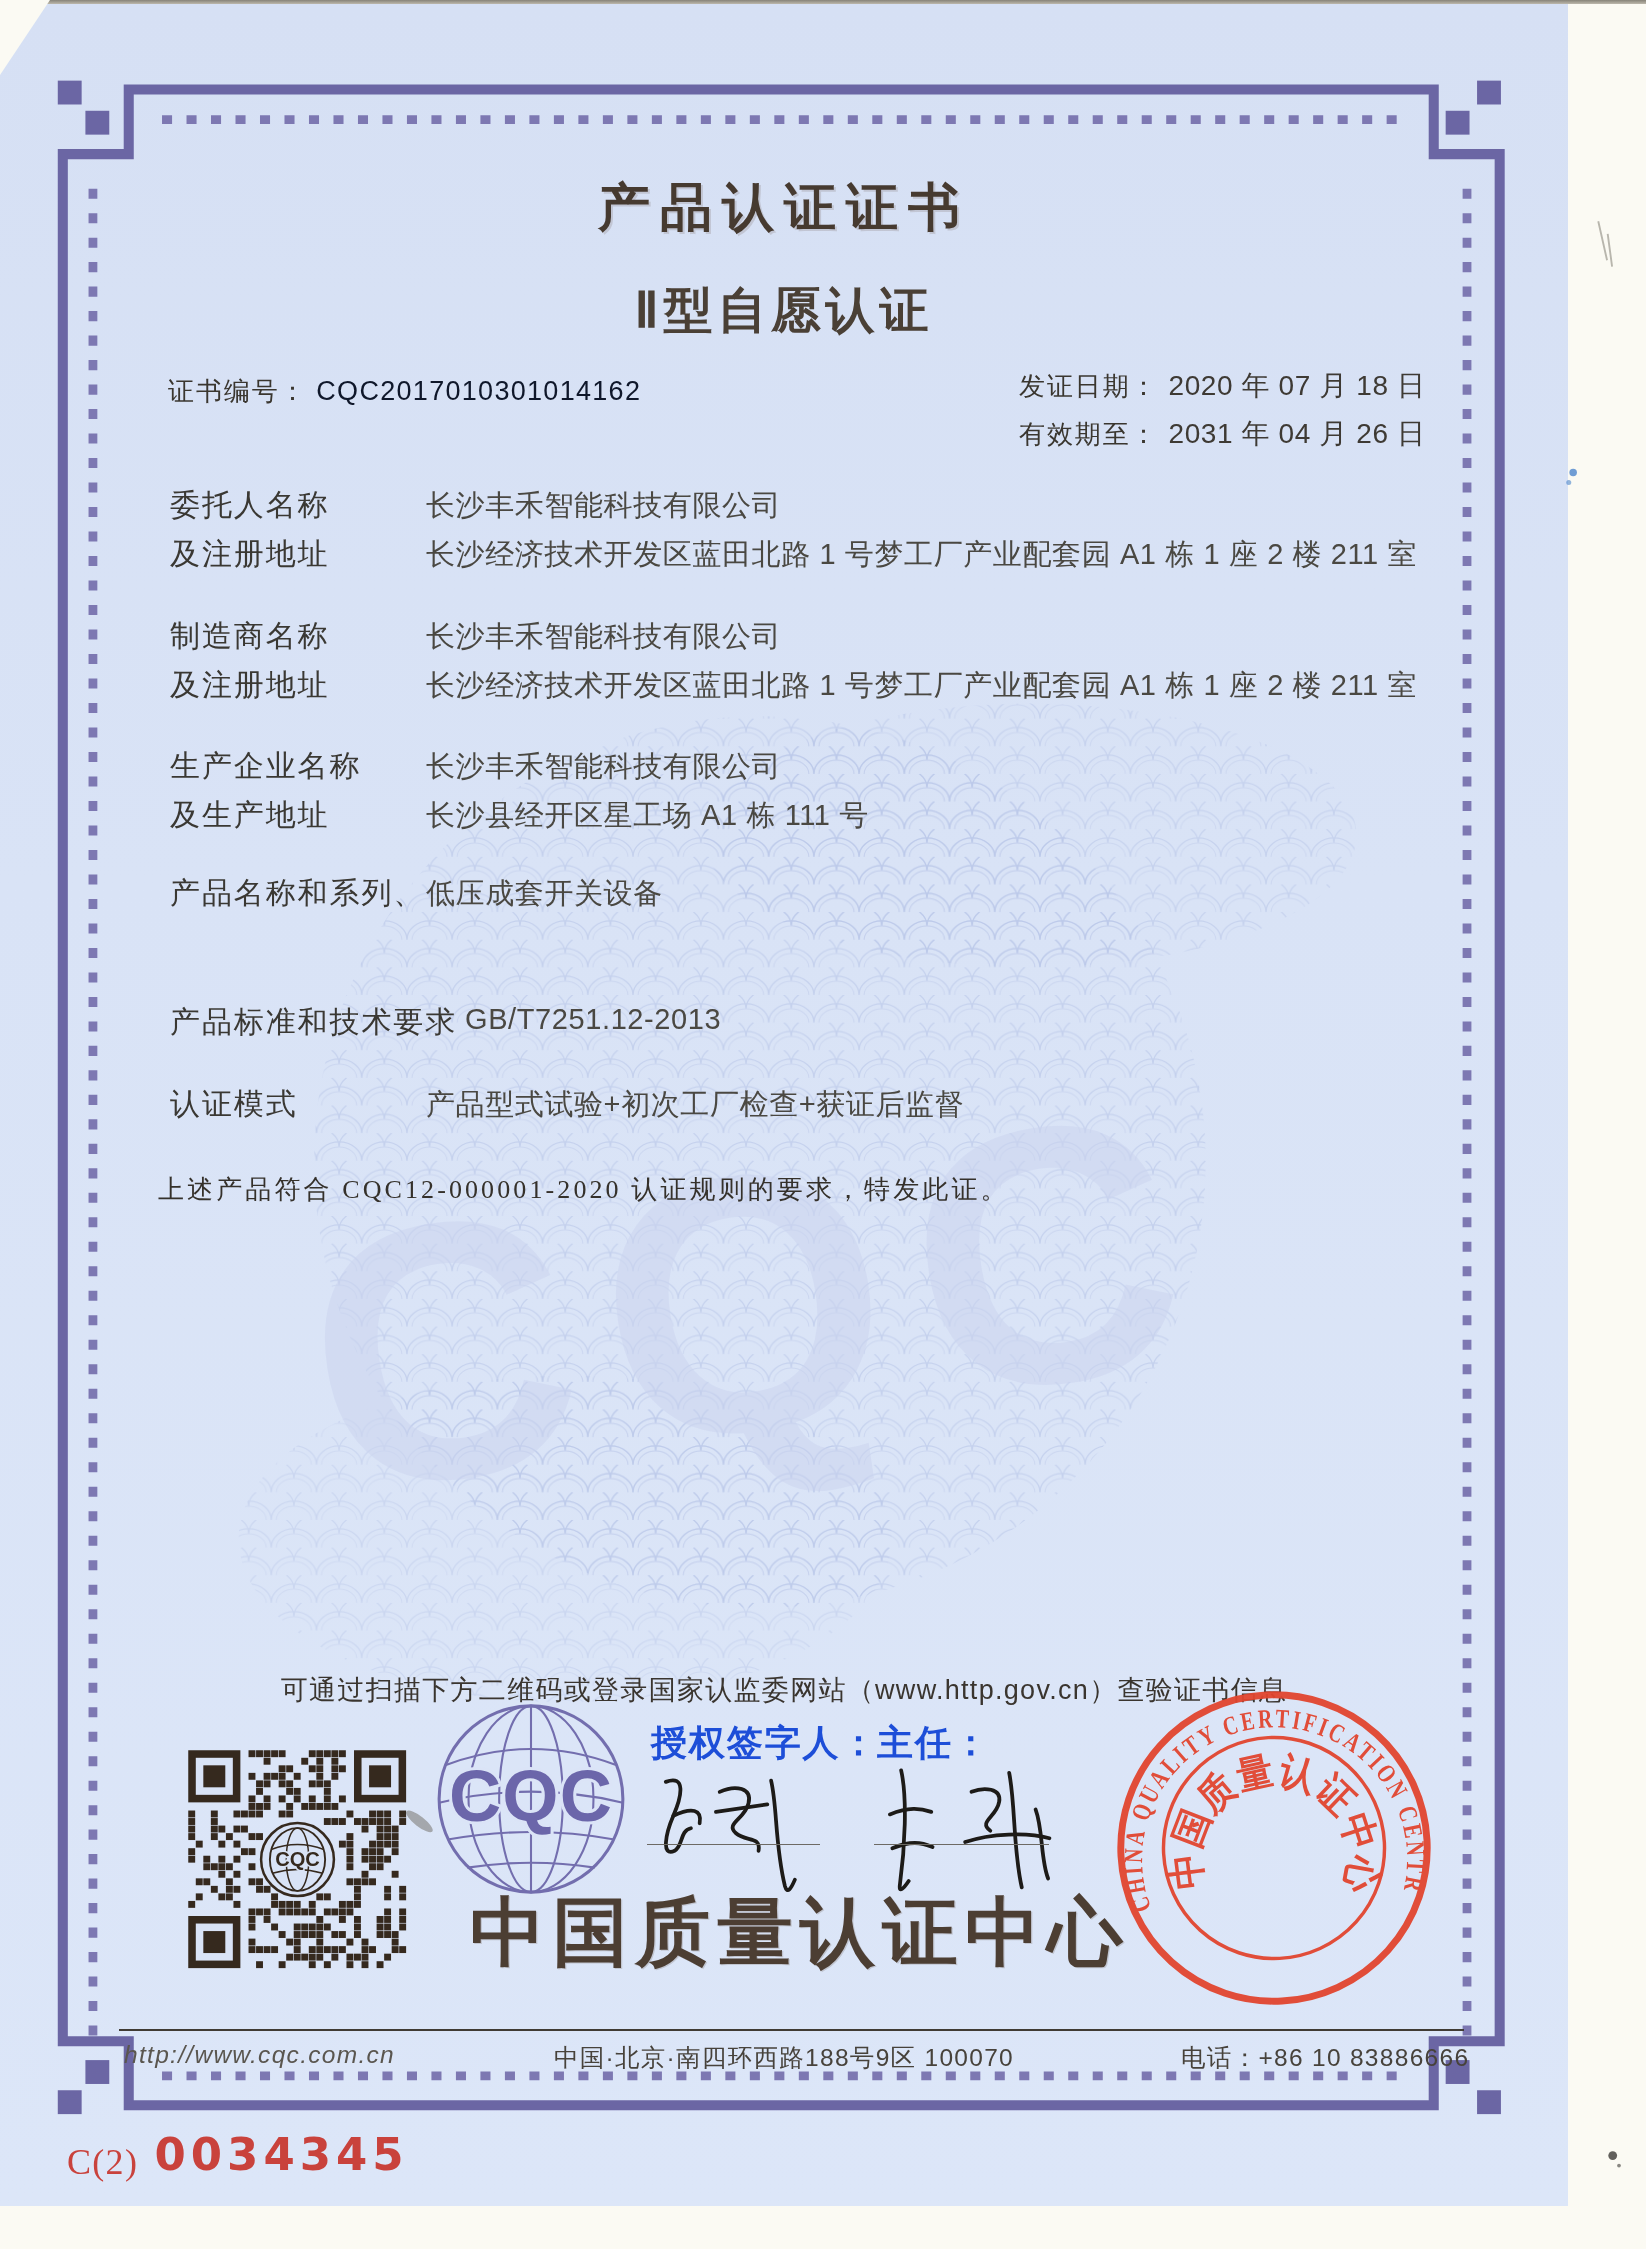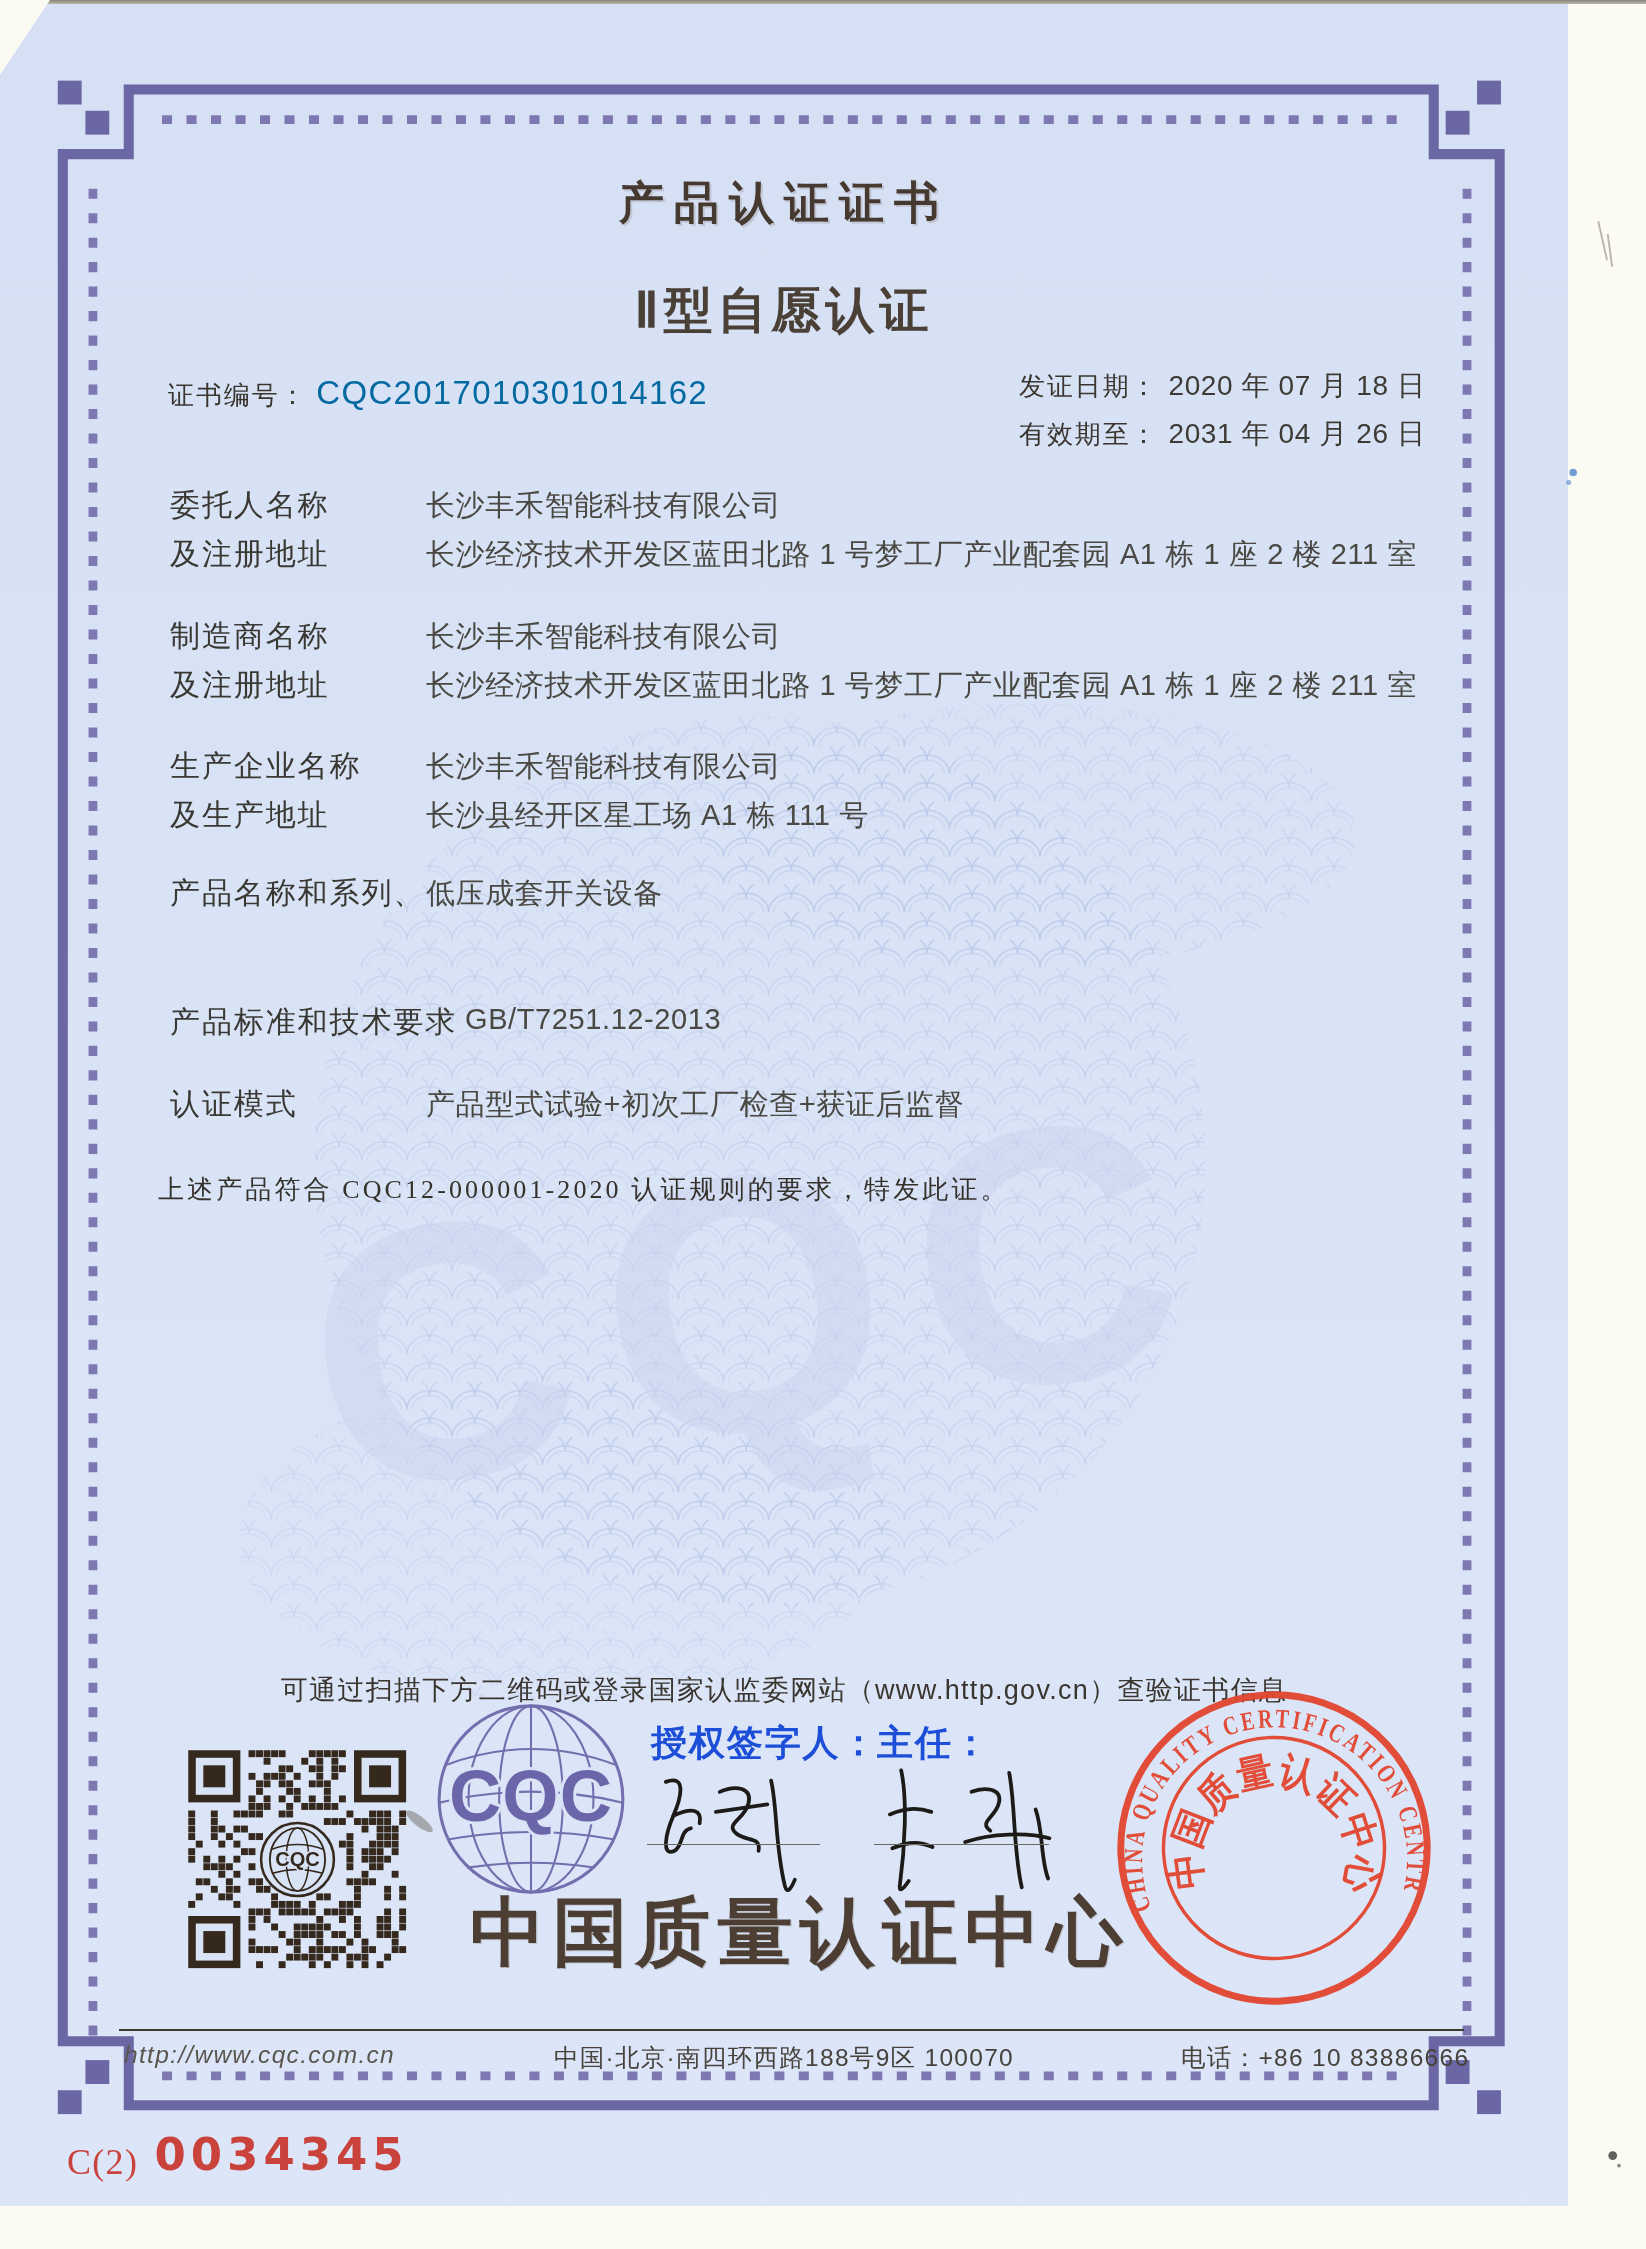--- a/index.html
+++ b/index.html
@@ -8,28 +8,28 @@
   #page{position:absolute;left:0;top:0;width:1646px;height:2250px;}
   .bluepage{position:absolute;left:0;top:3.8px;width:1568px;height:2202px;
             background:linear-gradient(180deg,#d6e0f4 0%,#d9e3f6 40%,#dce6f8 100%);}
   .scantop{position:absolute;left:0;top:0;width:1646px;height:4.4px;
            background:linear-gradient(180deg,#878378,#bdb8ac);}
   .scanwedge{position:absolute;left:0;top:0;width:50px;height:75px;
              background:#fbfaf3;clip-path:polygon(0 0,100% 0,0 100%);}
   svg{position:absolute;overflow:visible;}
   .abs{position:absolute;}
   
-  .title{left:0;top:173px;width:1568px;text-align:center;font-size:45px;font-weight:bold;
+  .title{left:0;top:173px;width:1568px;text-align:center;font-size:52px;font-weight:bold;
          letter-spacing:10px;color:#463a30;text-shadow:1.9px 1.9px 0 rgba(100,80,65,.18);}
   .subtitle{left:0;top:278px;width:1568px;text-align:center;font-size:49px;font-weight:bold;
             letter-spacing:5px;color:#4a4036;}
   .kai{font-family:"Liberation Serif","DejaVu Serif",serif;}
   .certline{left:168px;top:374px;font-size:26px;color:#3a362f;letter-spacing:1.9px;}
-  .certline .num{font-family:"Liberation Sans",sans-serif;font-size:33px;letter-spacing:1.3px;
-                 color:#0369a1;margin-left:8.8px;}
+  .certline .num{font-family:"Liberation Sans",sans-serif;font-size:27px;letter-spacing:1.3px;
+                 color:#0f172a;margin-left:8.8px;}
   .dateline{font-size:26px;color:#3a362f;letter-spacing:1.9px;}
   .dateline .num{font-family:"Liberation Sans",sans-serif;font-size:28px;color:#3e3a34;
                  letter-spacing:0.6px;margin-left:10px;}
   .frow{position:absolute;left:170px;width:1313px;height:44px;}
   .lbl{position:absolute;left:0;top:0;font-size:30px;font-weight:normal;color:#3a3833;letter-spacing:1.9px;}
   .val{position:absolute;left:256px;top:1.3px;font-size:29px;color:#4a4842;letter-spacing:0.6px;white-space:nowrap;}
   .val.spec{font-size:27px;letter-spacing:0;}
   .val.line2{top:44px;}
   .stmt{left:158px;font-size:26px;color:#35312b;letter-spacing:3.1px;white-space:nowrap;}
   .notice{left:0;top:1672px;width:1568px;text-align:center;font-size:27px;color:#3a352f;letter-spacing:1.3px;}

